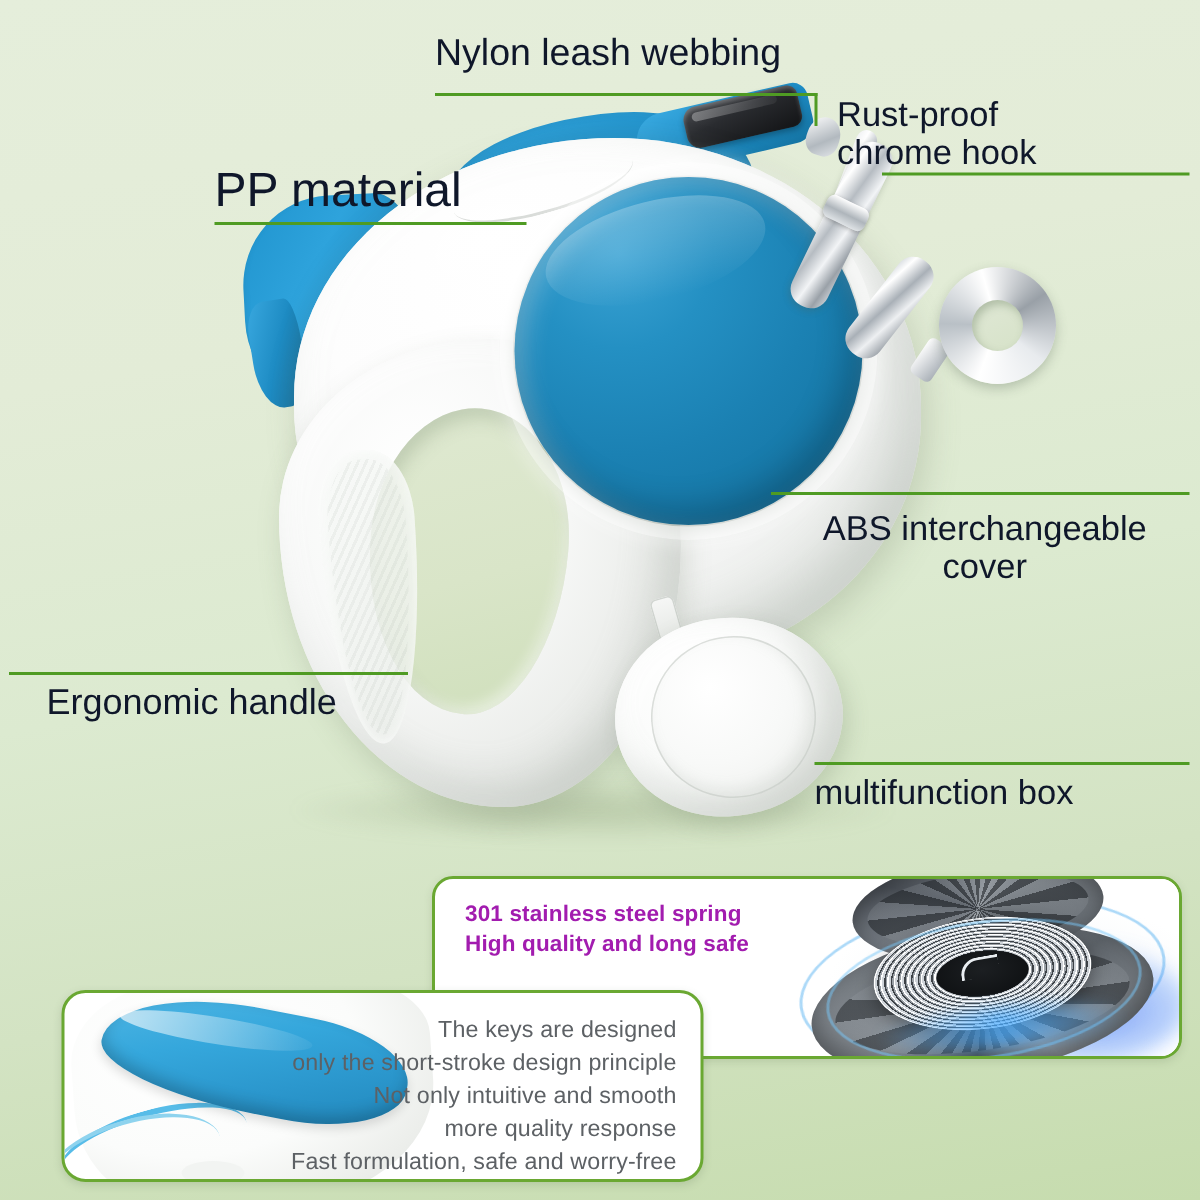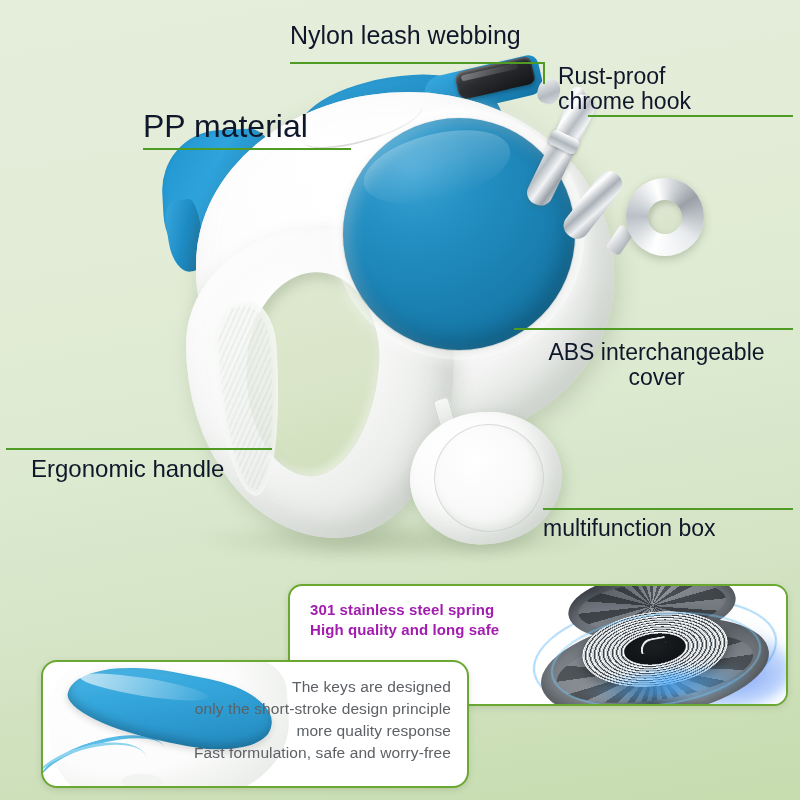--- a/index.html
+++ b/index.html
@@ -439,16 +439,17 @@
     <div class="key-body"></div>
     <div class="key-stripe"></div>
     <div class="key-stripe2"></div>
     <div class="key-blue"></div>
     <div class="key-blue-hi"></div>
     <div class="key-notch"></div>
   </div>
   <div id="keys-card-text">
     <div>The keys are designed</div>
     <div>only the short-stroke design principle</div>
+    <div>Not only intuitive and smooth</div>
     <div>more quality response</div>
     <div>Fast formulation, safe and worry-free</div>
   </div>
 </div>
 
 </body></html>

